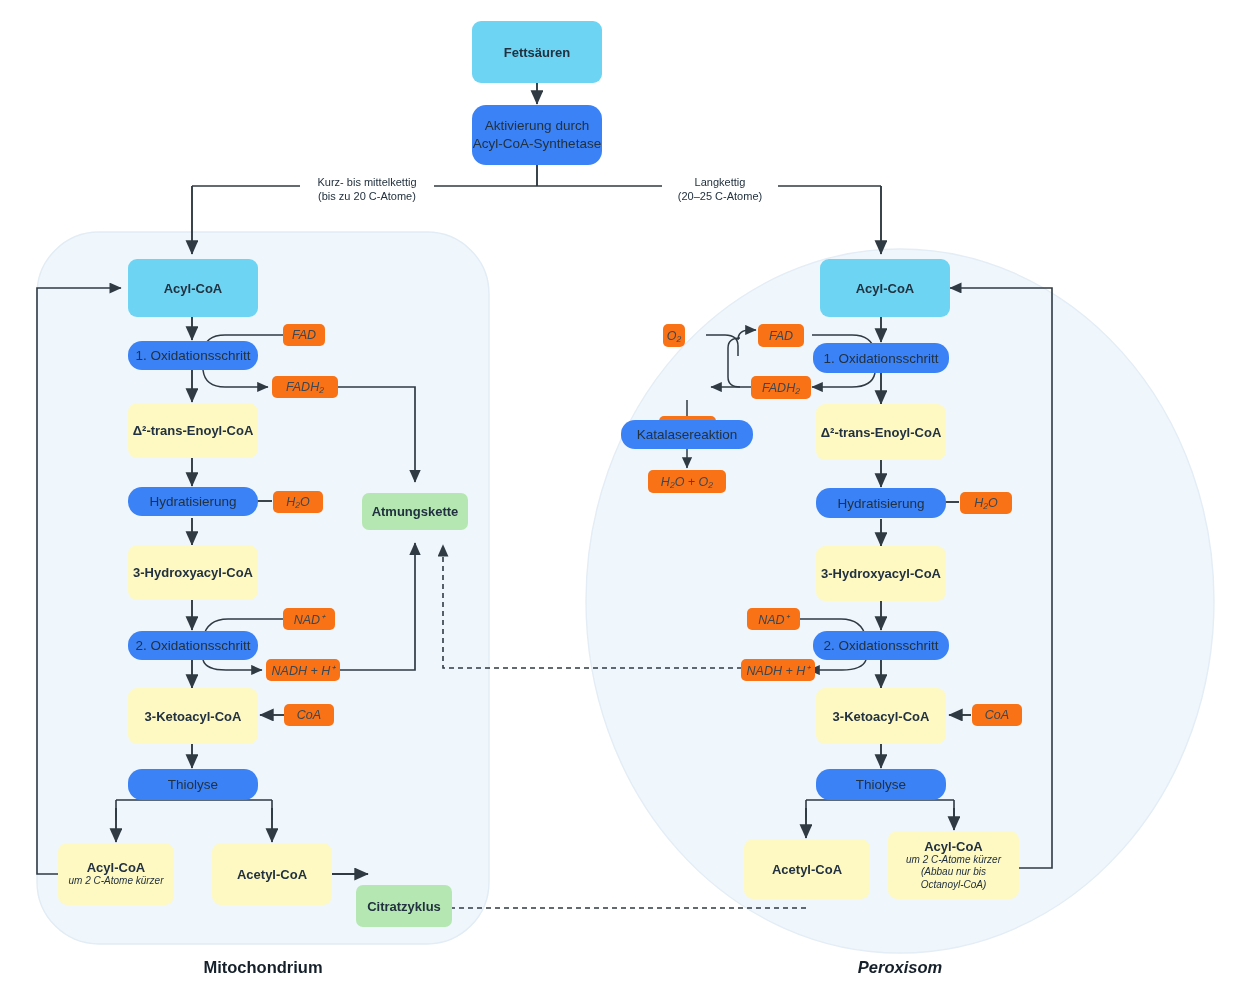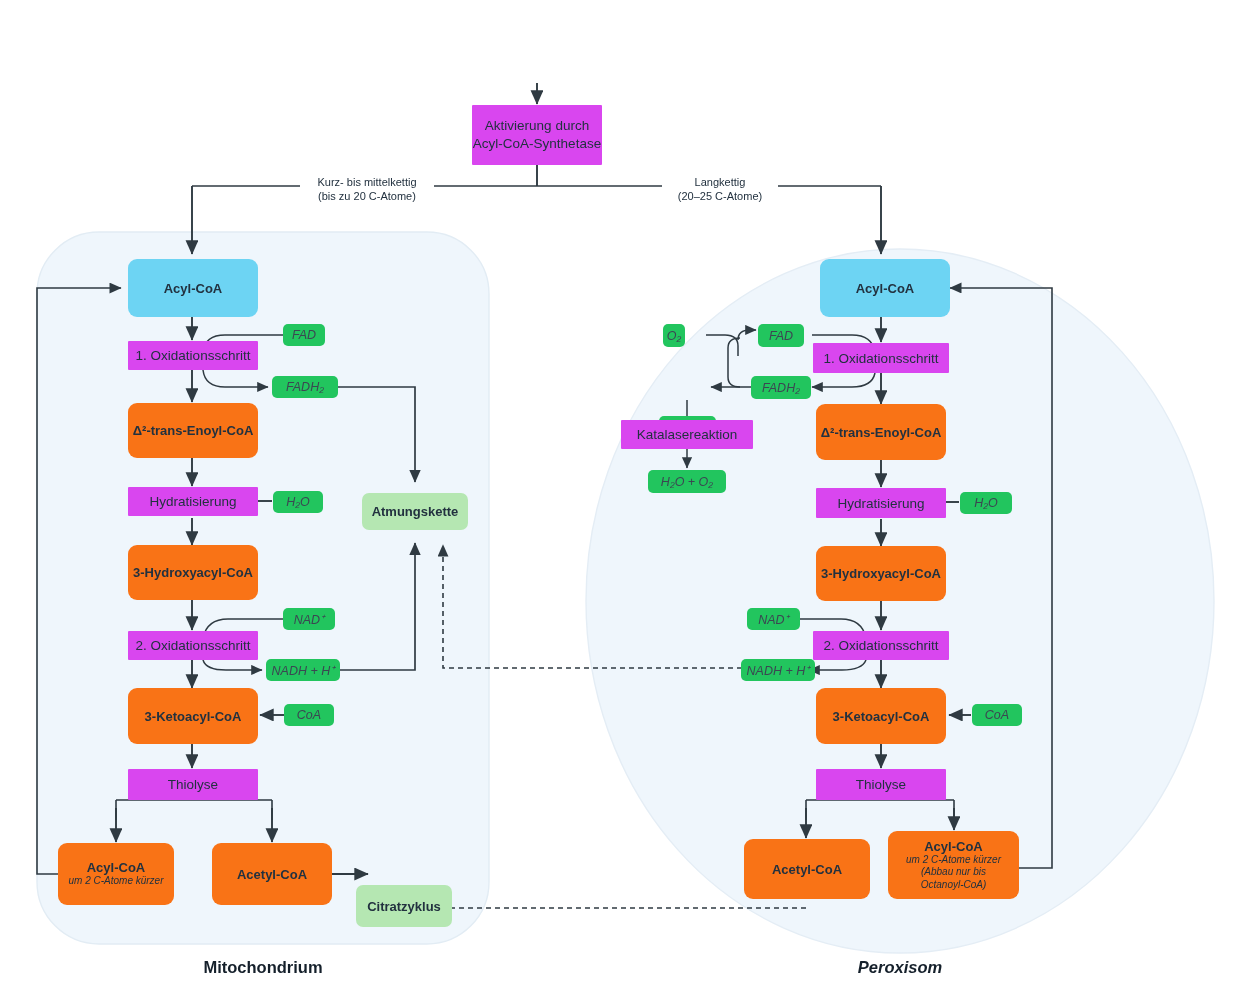--- a/index.html
+++ b/index.html
@@ -2,24 +2,24 @@
 <html><head>
 <meta charset="utf-8">
 <style>
   html,body{margin:0;padding:0;background:#ffffff;}
   body{width:1234px;height:1000px;font-family:"Liberation Sans",sans-serif;overflow:hidden;}
   #stage{position:relative;width:1234px;height:1000px;}
   svg{position:absolute;top:0;left:0;width:1234px;height:1000px;}
   .node{position:absolute;box-sizing:border-box;display:flex;flex-direction:column;
         align-items:center;justify-content:center;text-align:center;color:#22313f;}
   .n-blue{background:#6DD4F3;border-radius:9px;font-weight:bold;font-size:13px;}
-  .n-lblue{background:#f97316;border-radius:9px;font-weight:bold;font-size:13px;}
-  .n-yellow{background:#d946ef;border-radius:1px;font-size:13.5px;font-weight:normal;}
+  .n-lblue{background:#fef9c3;border-radius:9px;font-weight:bold;font-size:13px;}
+  .n-yellow{background:#3b82f6;border-radius:14px;font-size:13.5px;font-weight:normal;}
   .n-green{background:#B5E7B2;border-radius:7px;font-weight:bold;font-size:13px;}
-  .pill{background:#22c55e;border-radius:5px;font-style:italic;font-size:12.5px;
+  .pill{background:#f97316;border-radius:5px;font-style:italic;font-size:12.5px;
         color:#3b4752;font-weight:normal;}
   .sub{font-style:italic;font-weight:normal;font-size:10px;line-height:1.22;}
   .compartment-label{position:absolute;font-weight:bold;font-size:16.5px;color:#15202b;
         text-align:center;}
   .edge-label{position:absolute;font-size:11px;color:#22313f;text-align:center;
         line-height:1.25;background:#ffffff;padding:0 3px;}
 </style>
 </head>
 <body>
 
@@ -98,20 +98,23 @@
       <path d="M687,449 L687,468" stroke-width="1.5" marker-end="url(#ah)"></path>
 
     </g>
 
     <g fill="none" stroke="#2f3a42" stroke-width="1.6" stroke-dasharray="5,4">
       <path d="M742,668 L443,668 L443,545" marker-end="url(#ahd)"></path>
       <path d="M806,908 L415,908 L415,891" marker-end="url(#ahd)"></path>
     </g>
   </svg>
 
+  <div class="node n-blue" style="left:472px;top:21px;width:130px;height:62px;">
+    <span>Fettsäuren</span>
+  </div>
 
   <div class="node n-yellow" style="left:472px;top:105px;width:130px;height:60px;line-height:1.32;">
     <span>Aktivierung durch</span>
     <span>Acyl-CoA-Synthetase</span>
   </div>
 
   <div class="edge-label" style="left:300px;top:176px;width:128px;">
     <div>Kurz- bis mittelkettig</div>
     <div>(bis zu 20 C-Atome)</div>
   </div>

